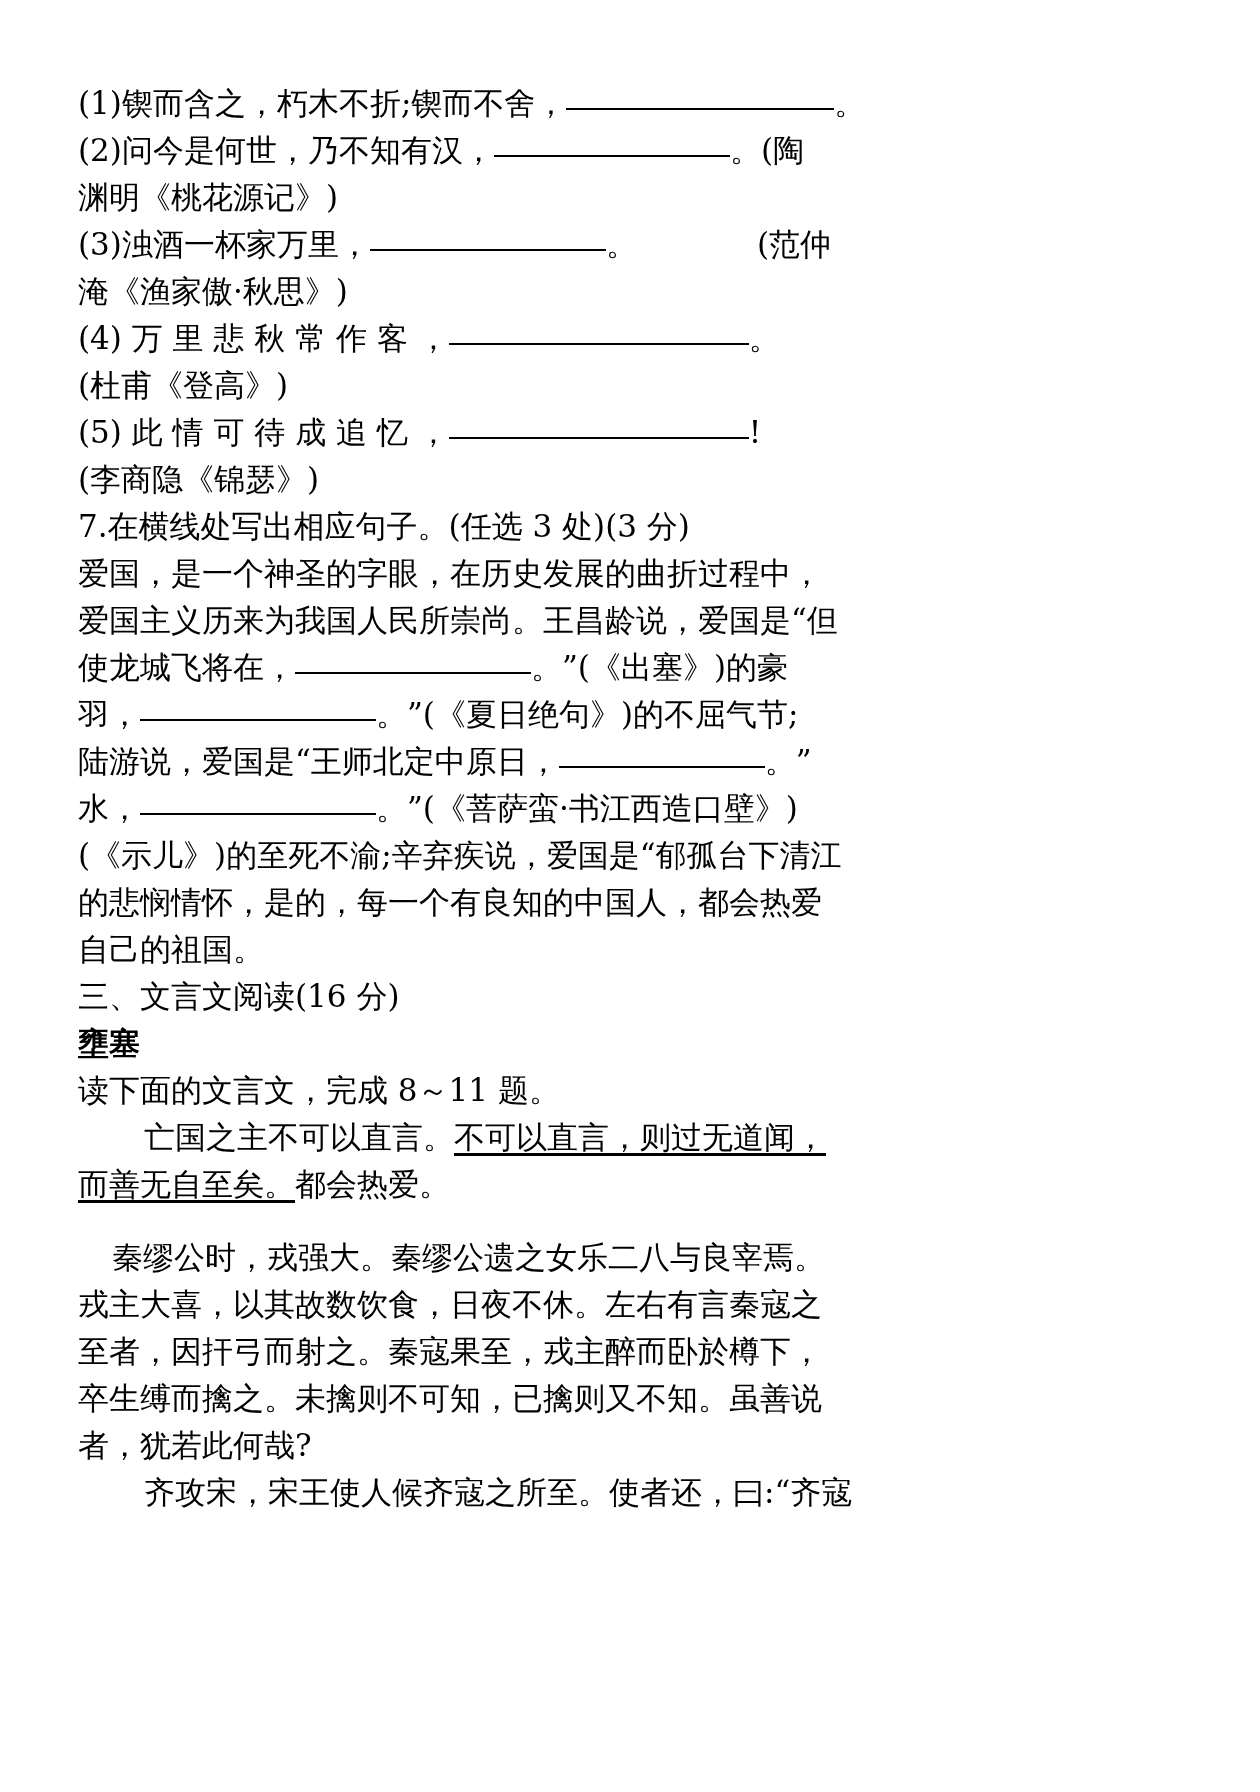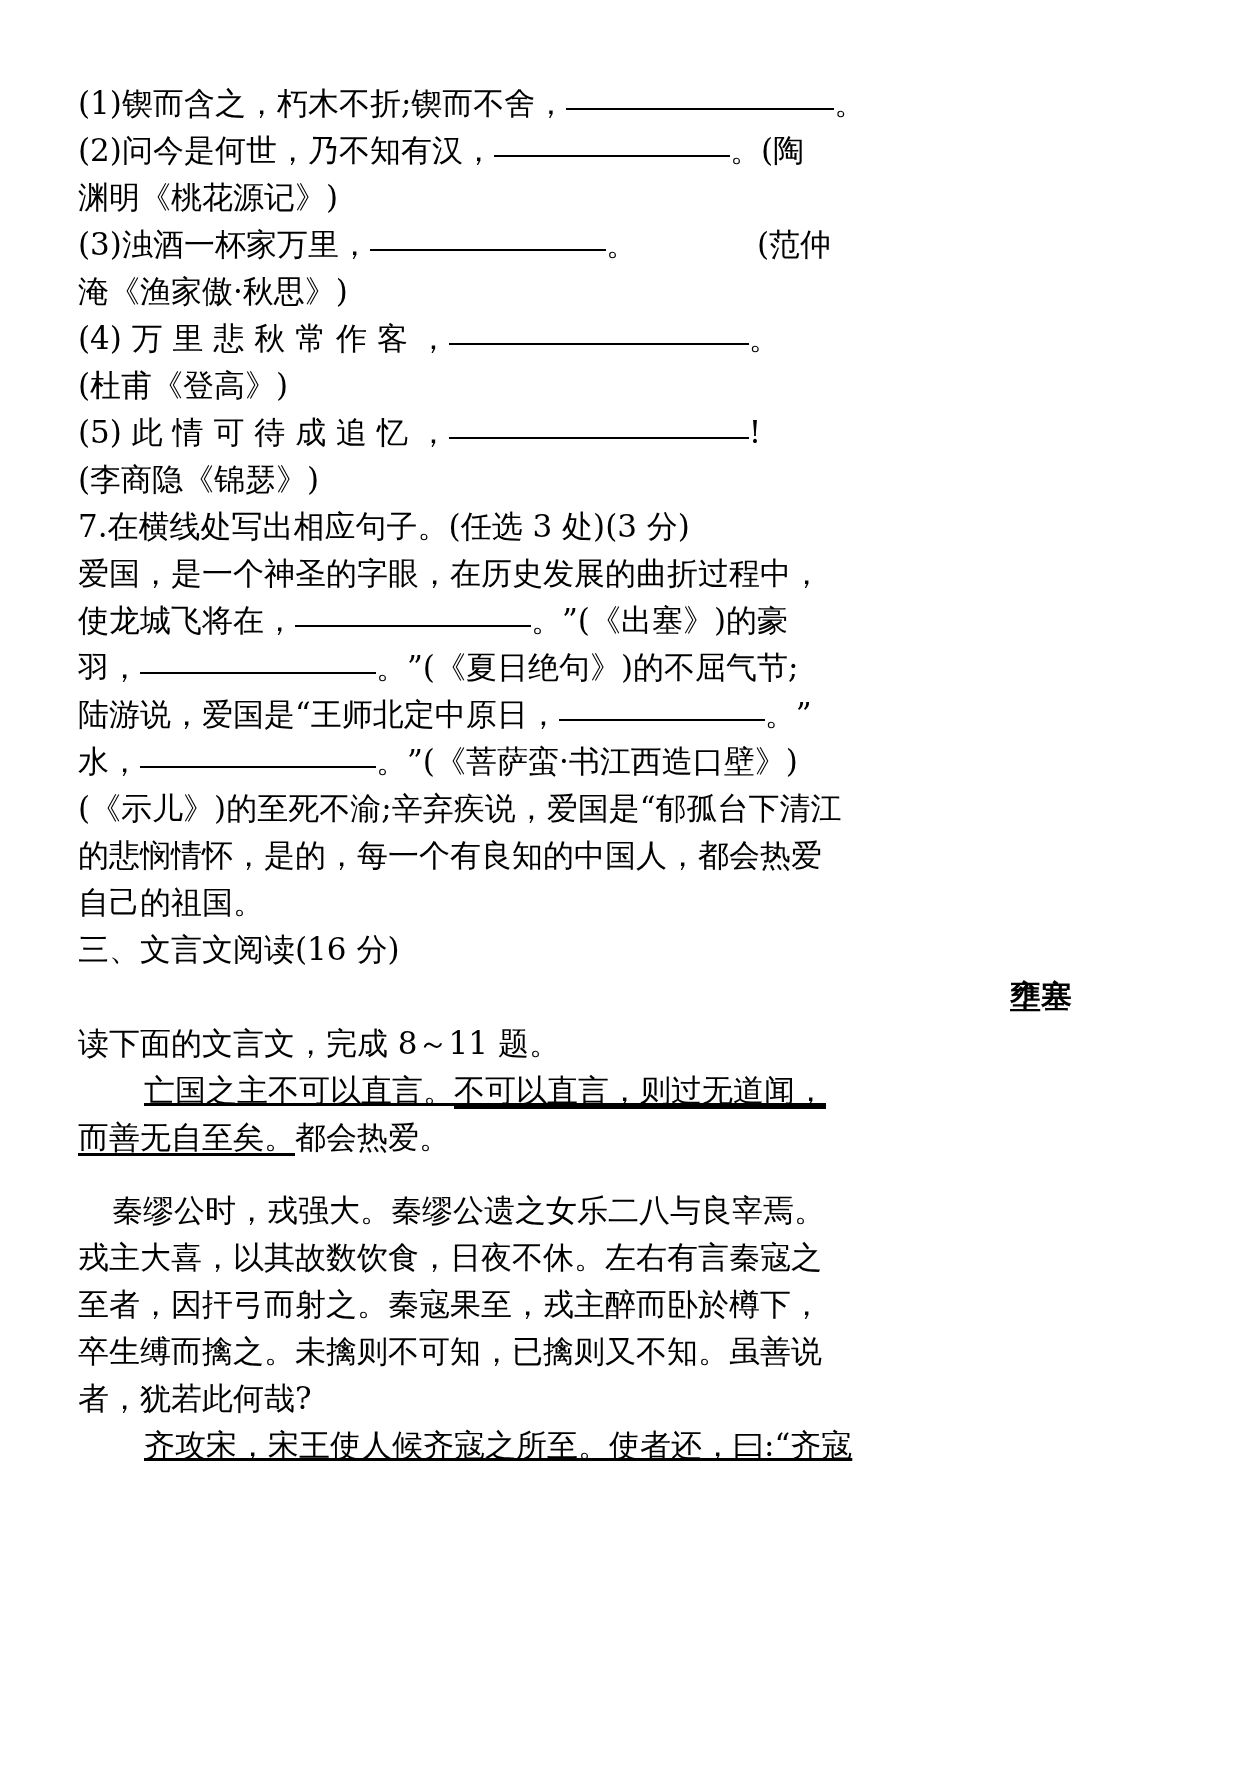--- a/index.html
+++ b/index.html
@@ -32,31 +32,30 @@
   .blank {
     display: inline-block;
     border-bottom: 2px solid #000;
     vertical-align: 4px;
   }
   .b230 { width: 236px; }
   .b260 { width: 268px; }
   .b290 { width: 300px; }
   .b200 { width: 206px; }
   .center {
-    text-align: right;
+    text-align: left;
   }
   .bold {
     font-weight: bold;
   }
   .indent1 {
     text-indent: 34px;
   }
   .indent2 {
     text-indent: 66px;
-    text-decoration: underline;
   }
   .underline {
     text-decoration: underline;
     text-underline-offset: 5px;
   }
   .gap {
     height: 26px;
   }
 </style>
 </head>
@@ -85,20 +84,21 @@
 
   <div class="blk">
     <div class="line"><span>(5) 此 情 可 待 成 追 忆 ，</span><span class="blank b290"></span><span>!</span></div>
     <div class="line">(李商隐《锦瑟》)</div>
   </div>
 
 
   <div class="blk">
     <div class="line">7.在横线处写出相应句子。(任选 3 处)(3 分)</div>
     <div class="line">爱国，是一个神圣的字眼，在历史发展的曲折过程中，</div>
+    <div class="line">爱国主义历来为我国人民所崇尚。王昌龄说，爱国是“但</div>
     <div class="line"><span>使龙城飞将在，</span><span class="blank b230"></span><span>。”(《出塞》)的豪</span></div>
     <div class="line"><span>羽，</span><span class="blank b230"></span><span>。”(《夏日绝句》)的不屈气节;</span></div>
     <div class="line"><span>陆游说，爱国是“王师北定中原日，</span><span class="blank b200"></span><span>。”</span></div>
     <div class="line"><span>水，</span><span class="blank b230"></span><span>。”(《菩萨蛮·书江西造口壁》)</span></div>
     <div class="line">(《示儿》)的至死不渝;辛弃疾说，爱国是“郁孤台下清江</div>
     <div class="line">的悲悯情怀，是的，每一个有良知的中国人，都会热爱</div>
     <div class="line">自己的祖国。</div>
   </div>
 
   <div class="blk">

